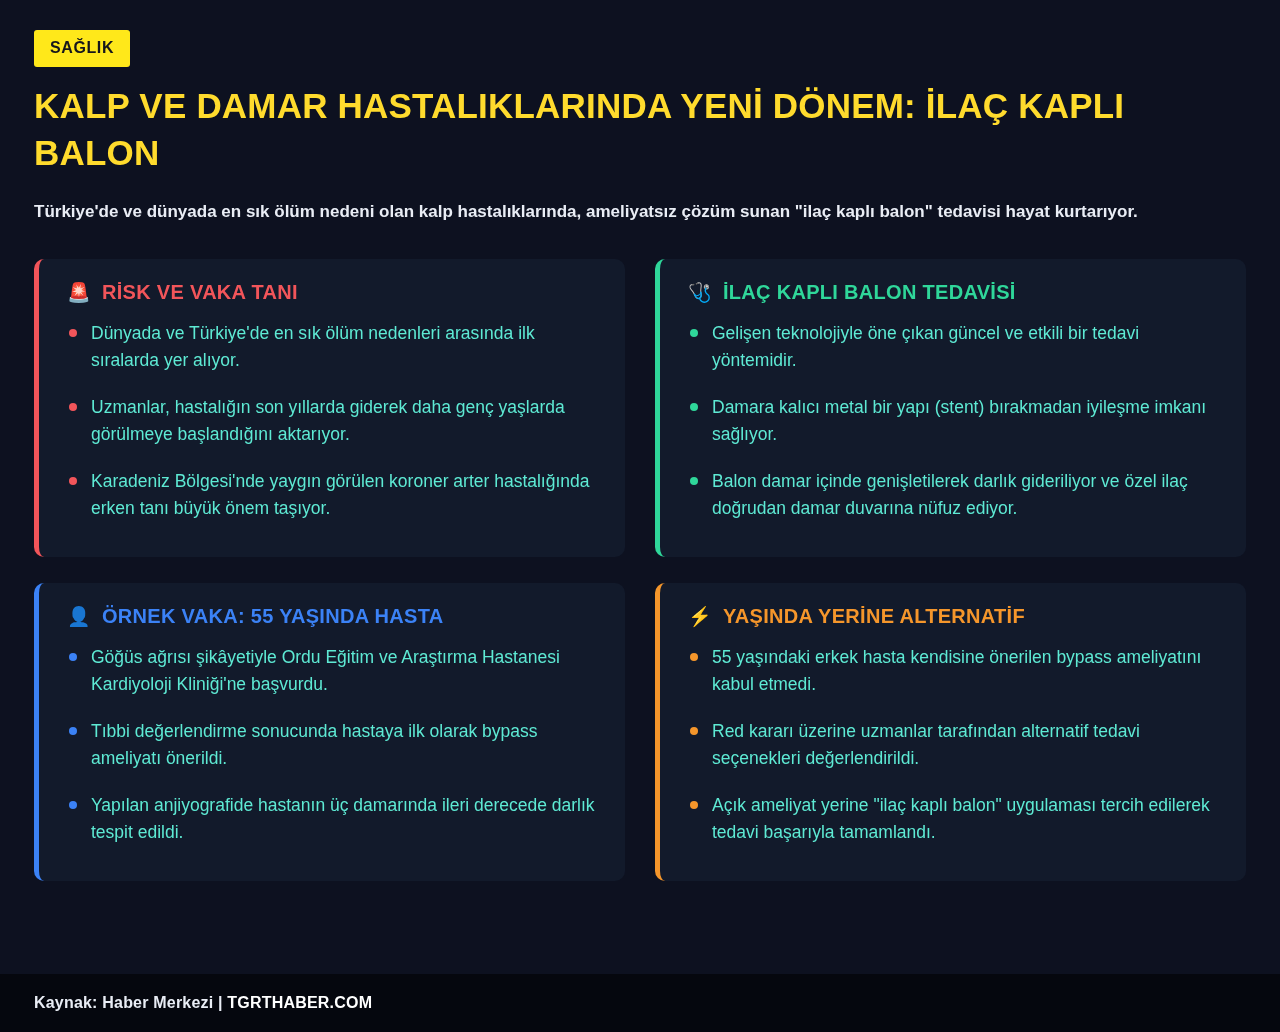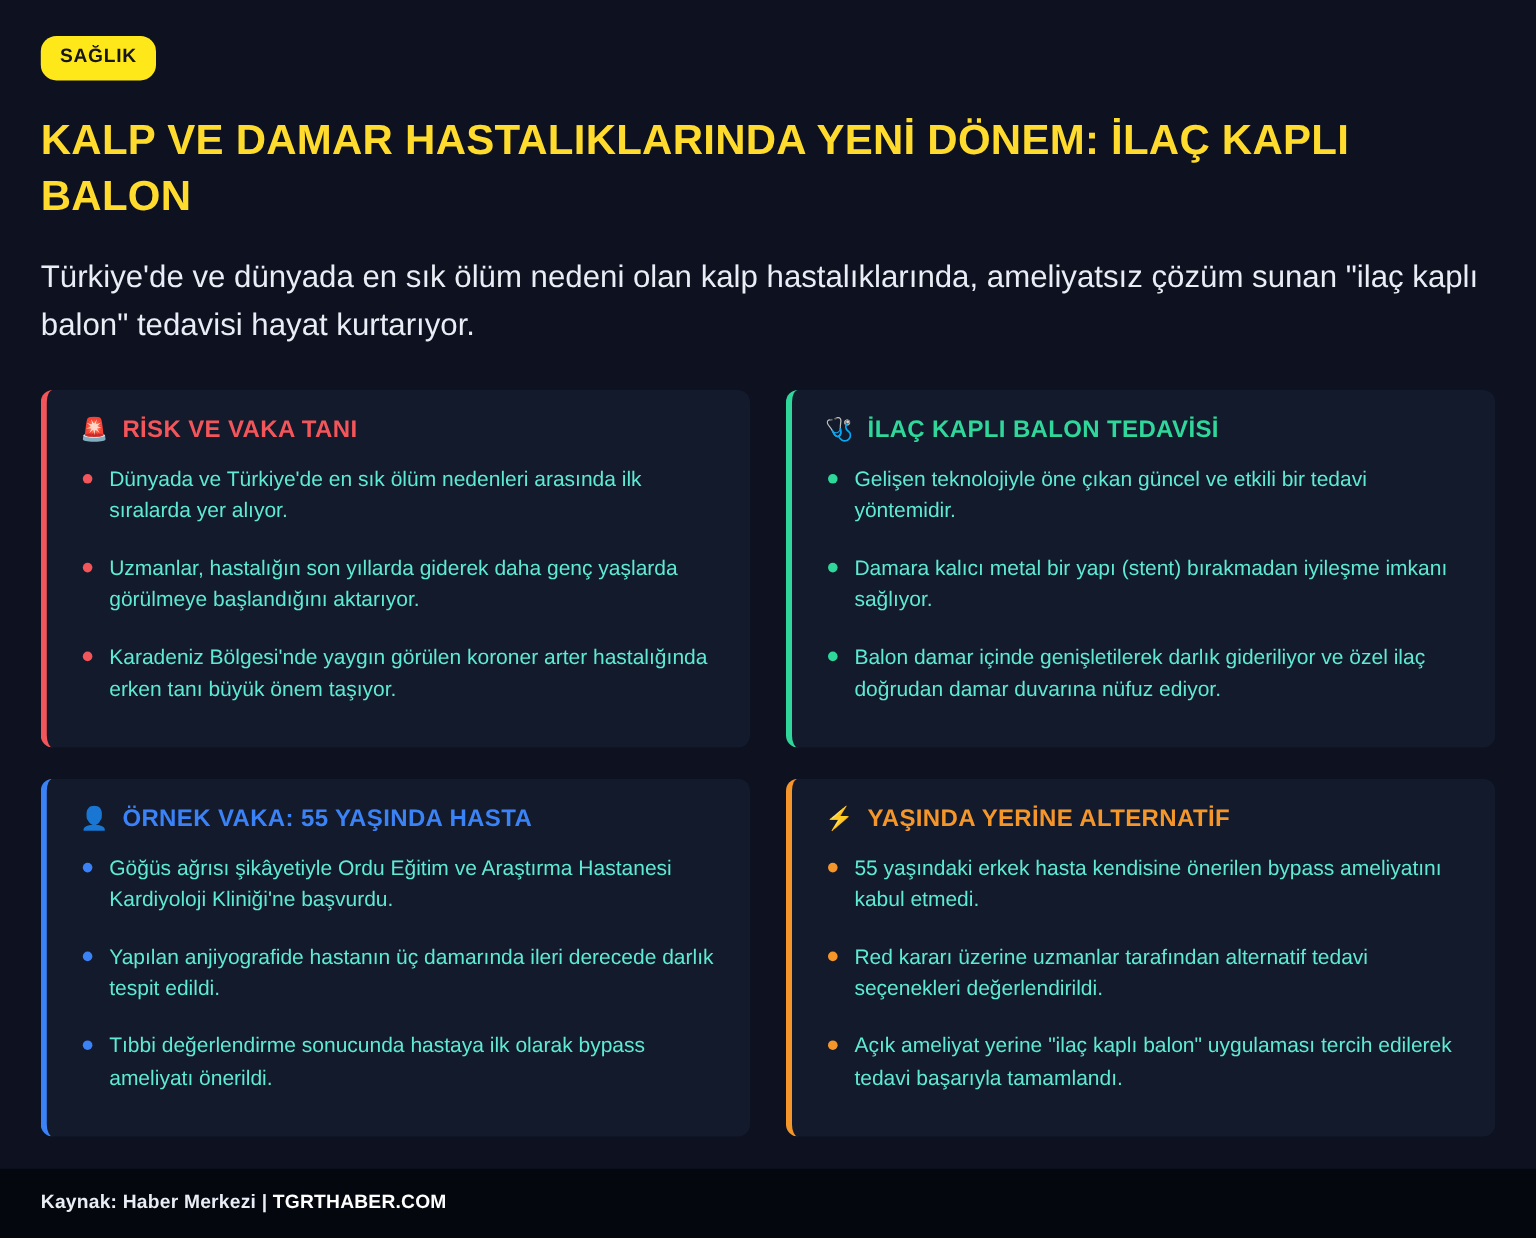--- a/index.html
+++ b/index.html
@@ -28,40 +28,40 @@
 
   
   .category-badge {
     display: inline-block;
     background: #ffe81a;
     color: #15161c;
     font-size: 16px;
     font-weight: bold;
     letter-spacing: 0.6px;
     padding: 9px 16px 10px 16px;
-    border-radius: 13px;
+    border-radius: 3px;
   }
 
   .headline {
-    margin-top: 26px;
+    margin-top: 15px;
     color: #ffdb2d;
     font-size: 35px;
     line-height: 1.35;
     font-weight: bold;
     letter-spacing: 0.2px;
     max-width: 1160px;
   }
 
   .subhead {
     margin-top: 22px;
     color: #e9edf5;
-    font-size: 26px;
+    font-size: 17px;
     line-height: 1.56;
     max-width: 1200px;
-    font-weight: 400;
+    font-weight: 700;
   }
 
   
   .grid {
     margin-top: 34px;
     display: grid;
     grid-template-columns: 1fr 1fr;
     grid-template-rows: auto auto;
     gap: 26px 30px;
   }
@@ -173,22 +173,22 @@
         </ul>
       </div>
 
       <div class="card" id="card-2" style="border-left-color: rgb(59, 130, 246);">
         <div class="card-head">
           <span class="card-icon">👤</span>
           <span class="card-title" style="color: rgb(59, 130, 246);">ÖRNEK VAKA: 55 YAŞINDA HASTA</span>
         </div>
         <ul class="bullets">
           <li><span class="dot" style="background: rgb(59, 130, 246);"></span><span>Göğüs ağrısı şikâyetiyle Ordu Eğitim ve Araştırma Hastanesi Kardiyoloji Kliniği'ne başvurdu.</span></li>
+          <li><span class="dot" style="background: rgb(59, 130, 246);"></span><span>Tıbbi değerlendirme sonucunda hastaya ilk olarak bypass ameliyatı önerildi.</span></li>
           <li><span class="dot" style="background: rgb(59, 130, 246);"></span><span>Yapılan anjiyografide hastanın üç damarında ileri derecede darlık tespit edildi.</span></li>
-          <li><span class="dot" style="background: rgb(59, 130, 246);"></span><span>Tıbbi değerlendirme sonucunda hastaya ilk olarak bypass ameliyatı önerildi.</span></li>
         </ul>
       </div>
 
       <div class="card" id="card-3" style="border-left-color: rgb(245, 150, 43);">
         <div class="card-head">
           <span class="card-icon">⚡</span>
           <span class="card-title" style="color: rgb(245, 150, 43);">YAŞINDA YERİNE ALTERNATİF</span>
         </div>
         <ul class="bullets">
           <li><span class="dot" style="background: rgb(245, 150, 43);"></span><span>55 yaşındaki erkek hasta kendisine önerilen bypass ameliyatını kabul etmedi.</span></li>

